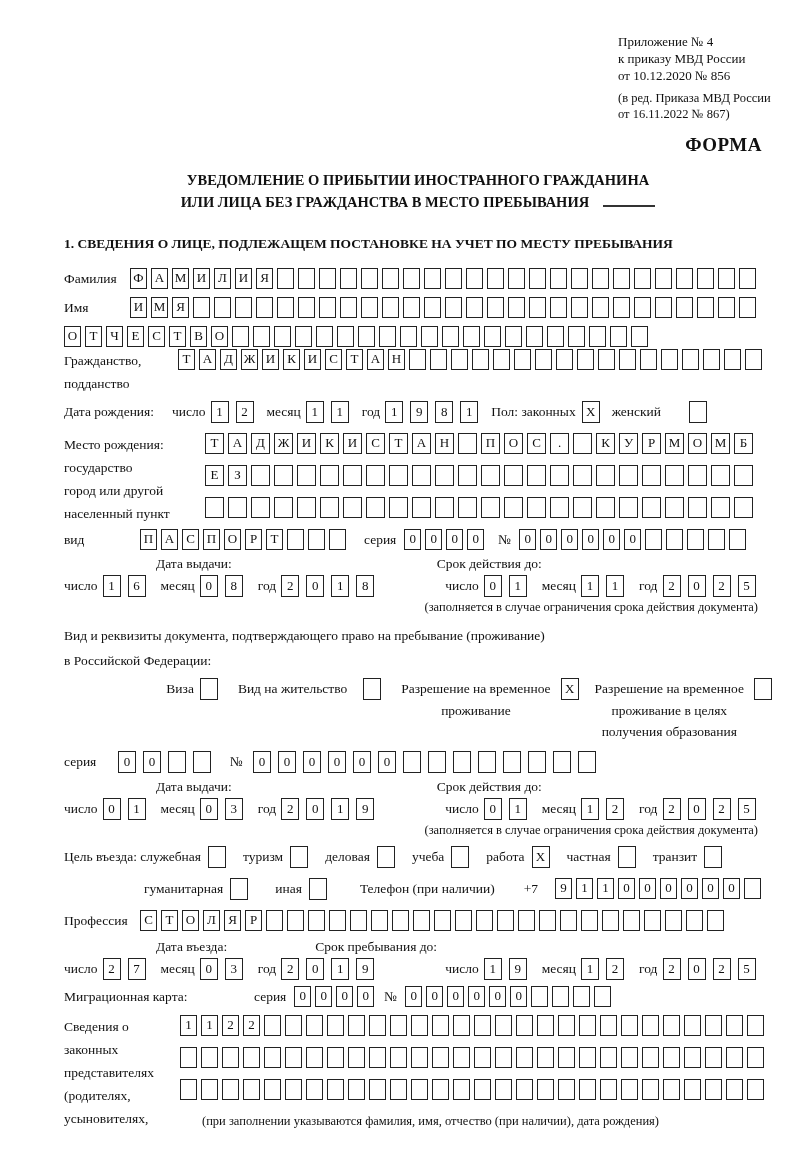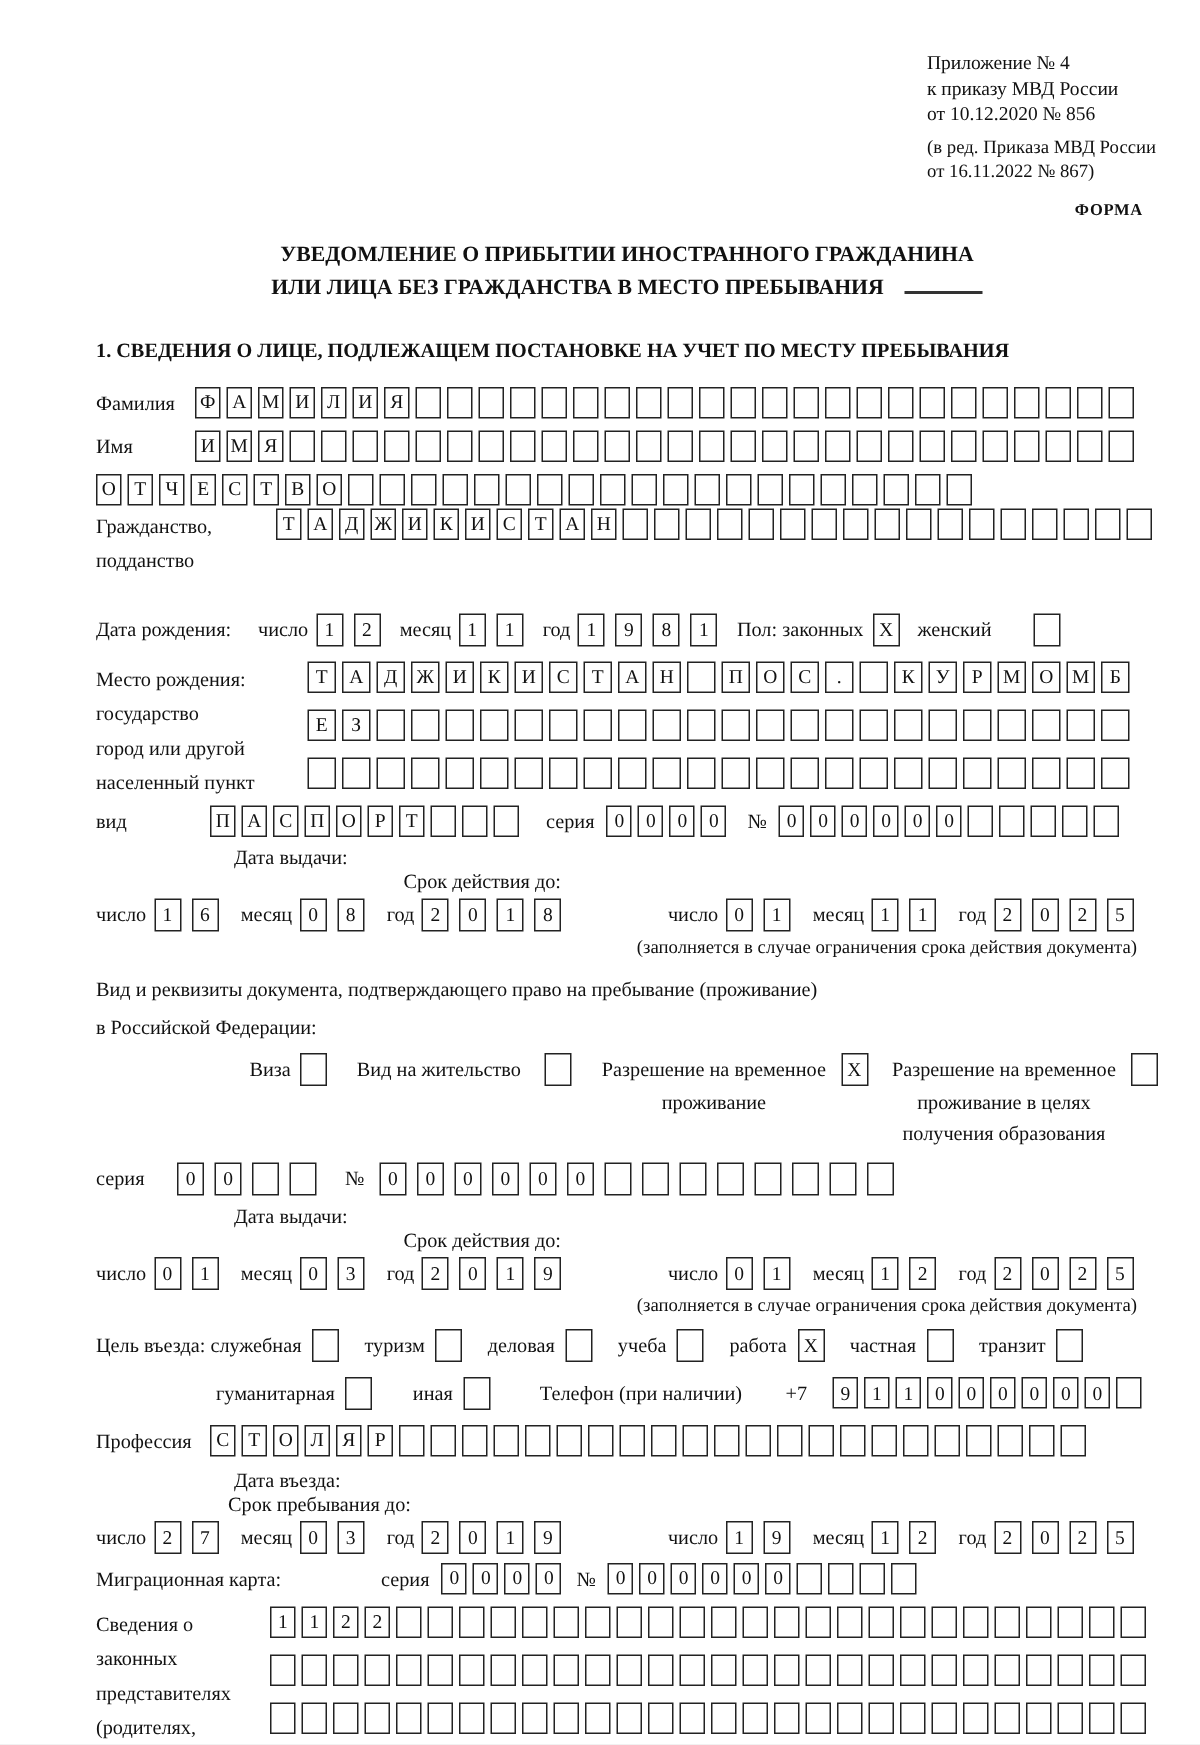--- a/index.html
+++ b/index.html
@@ -5,21 +5,21 @@
   html,body{margin:0;padding:0;background:#e8e8e8;}
   .page{
     width:800px;height:1163px;margin:0 auto;background:#ffffff;
     box-sizing:border-box;padding:34px 28px 0 64px;
     font-family:"Liberation Serif", serif;color:#111;overflow:hidden;position:relative;
   }
   
   .appendix{margin-left:554px;font-size:13px;line-height:1.3;}
   .appendix .ed{font-size:12.5px;}
   .appendix .ed.first{margin-top:5px;}
-  .forma{text-align:right;padding-right:10px;font-weight:bold;font-size:11px;margin-top:12px;letter-spacing:.5px;}
+  .forma{text-align:right;padding-right:10px;font-weight:bold;font-size:19px;margin-top:12px;letter-spacing:.5px;}
   .title{text-align:center;font-weight:bold;font-size:14.5px;line-height:1.5;margin-top:14px;}
   .uline{display:inline-block;width:52px;border-bottom:2px solid #333;margin-left:14px;}
   .sec{font-weight:bold;font-size:13.5px;margin-top:22px;margin-bottom:16px;}
   
   .row{display:flex;align-items:center;margin-bottom:8px;}
   .row.top{align-items:flex-start;}
   .lbl{font-size:13.5px;white-space:nowrap;line-height:21px;}
   .lbl2{font-size:13.5px;line-height:23px;}
   .cells{display:inline-flex;}
   .stack>.cells{margin-bottom:11px;display:flex;}
@@ -30,33 +30,33 @@
   .cell.wide{width:19px;}
   .w66{flex:0 0 66px;} .w76{flex:0 0 76px;} .w100{flex:0 0 100px;} .w111{flex:0 0 111px;}
   .w114{flex:0 0 114px;} .w116{flex:0 0 116px;} .w141{flex:0 0 141px;} .w54{flex:0 0 54px;} .w150{flex:0 0 150px;}
   .ml6{margin-left:6px;} .ml8{margin-left:8px;} .ml10{margin-left:10px;} .ml12{margin-left:12px;}
   .ml14{margin-left:14px;} .ml16{margin-left:16px;} .ml20{margin-left:20px;} .ml28{margin-left:28px;}
   .ml40{margin-left:40px;} .ml80{margin-left:80px;} .mr5{margin-right:5px;} .mr8{margin-right:8px;} .mr10{margin-right:10px;}
   
   .dochead{text-align:center;font-weight:bold;font-size:13.5px;margin:2px 0 6px 0;}
   
   .dates{margin-bottom:8px;}
-  .dates-heads{display:flex;font-size:13.5px;margin-bottom:3px;flex-direction:column;}
+  .dates-heads{display:flex;font-size:13.5px;margin-bottom:3px;}
   .dates-heads .h1{margin-left:92px;}
   .dates-heads .h2{margin-left:205px;}
   .dates-row{display:flex;align-items:center;}
   .dgroup{display:flex;align-items:center;}
   .dgroup .lbl{margin-right:5px;}
   .dgroup .cells{margin-right:8px;}
   .dgroup2{margin-left:56px;}
   .note{font-size:12.5px;text-align:right;padding-right:14px;margin-top:3px;}
   .intro{font-size:13.5px;line-height:1.9;}
   .optlbl{font-size:13.5px;text-align:center;line-height:1.6;}
   .pair{display:flex;align-items:center;column-gap:7px;}
-  .gaprow{display:flex;align-items:center;column-gap:11px;gap:17px;}
+  .gaprow{display:flex;column-gap:11px;gap:17px;}
   .legal-note{font-size:12.5px;margin-top:12px;margin-left:22px;white-space:nowrap;}
 </style>
 </head>
 <body>
 
 <div class="page">
 
   <div class="appendix">
     <div>Приложение № 4</div>
     <div>к приказу МВД России</div>
@@ -172,21 +172,21 @@
         <span class="cell"></span>
         <span class="cell"></span>
         <span class="cell"></span>
         <span class="cell"></span>
         <span class="cell"></span>
         <span class="cell"></span>
         <span class="cell"></span>
       </span>
   </div>
 
-  <div class="row top" style="margin-bottom:24px;justify-content:space-between;">
+  <div class="row top" style="margin-bottom:6px;">
     <span class="lbl2 w114">
       <span>Гражданство,</span><br>
       <span>подданство</span>
     </span>
     <span class="cells">
         <span class="cell">Т</span>
         <span class="cell">А</span>
         <span class="cell">Д</span>
         <span class="cell">Ж</span>
         <span class="cell">И</span>

